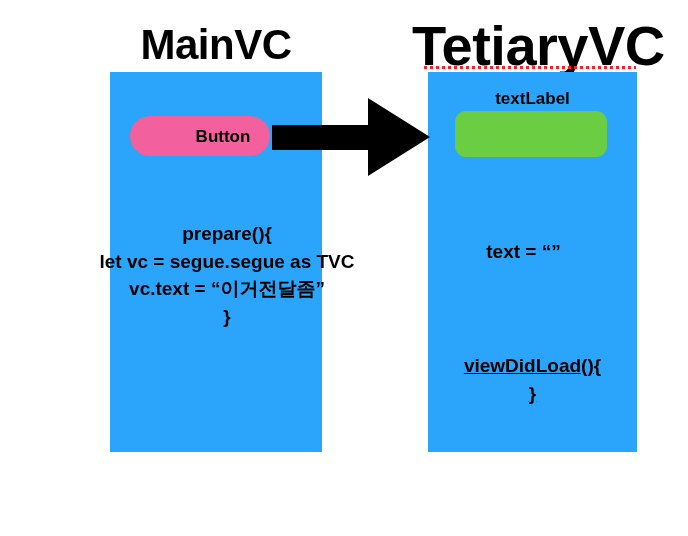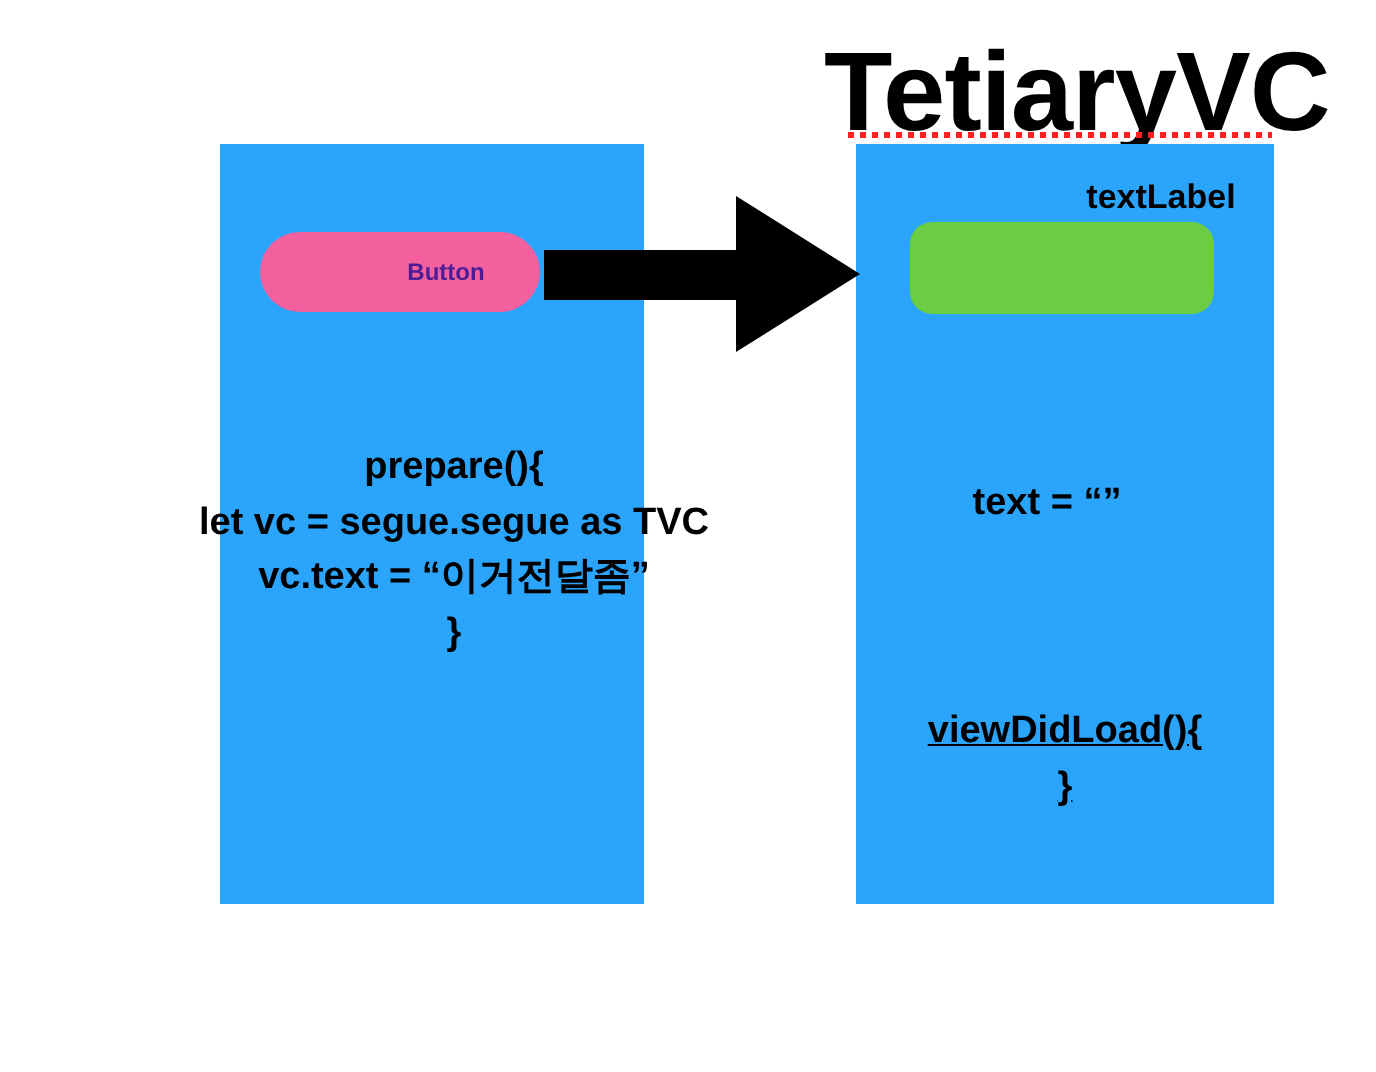--- a/index.html
+++ b/index.html
@@ -81,23 +81,23 @@
     top: 116px;
     width: 140px;
     height: 40px;
     background: #f2609e;
     border-radius: 20px;
     display: flex;
     align-items: center;
     justify-content: center;
   }
   #button-control-label {
-    font-size: 12px;
-    font-weight: bold;
-    color: #4c1d95;
+    font-size: 17px;
+    font-weight: bold;
+    color: #000000;
     line-height: 1;
     padding-left: 46px;
   }
 
   
   #segue-arrow {
     position: absolute;
     left: 272px;
     top: 95px;
     width: 160px;
@@ -108,21 +108,20 @@
   #text-label-caption {
     position: absolute;
     left: 428px;
     top: 90px;
     width: 209px;
     text-align: center;
     font-size: 17px;
     font-weight: bold;
     color: #000000;
     line-height: 1;
-    margin-left: 48px;
   }
   #text-label-box {
     position: absolute;
     left: 455px;
     top: 111px;
     width: 152px;
     height: 46px;
     background: #6acd42;
     border-radius: 11px;
   }
@@ -153,20 +152,21 @@
     width: 245px;
     text-decoration: underline;
   }
   .code-line { display: block; }
 </style>
 </head>
 <body>
 
 <div id="canvas">
 
+  <div id="main-vc-title" class="vc-title">MainVC</div>
 
   <div id="tetiary-vc-title" class="vc-title">TetiaryVC</div>
   <div id="spellcheck-underline"></div>
 
   <div id="main-vc-panel" class="vc-panel"></div>
 
   <div id="tetiary-vc-panel" class="vc-panel"></div>
 
   <div id="button-control">
     <span id="button-control-label">Button</span>

